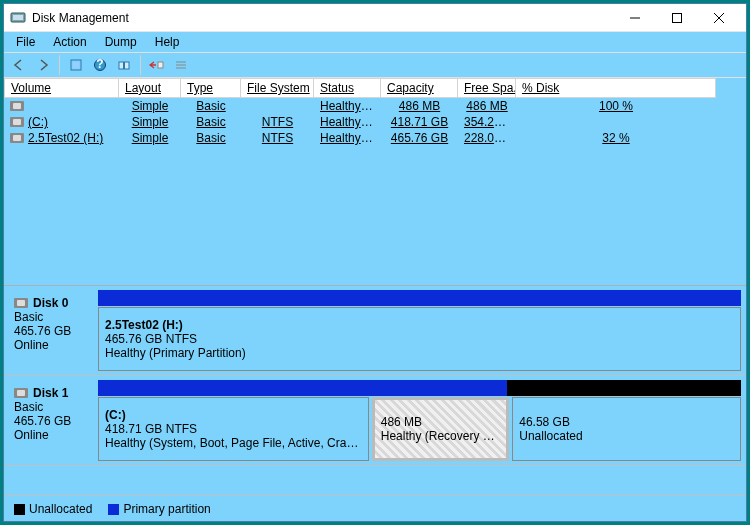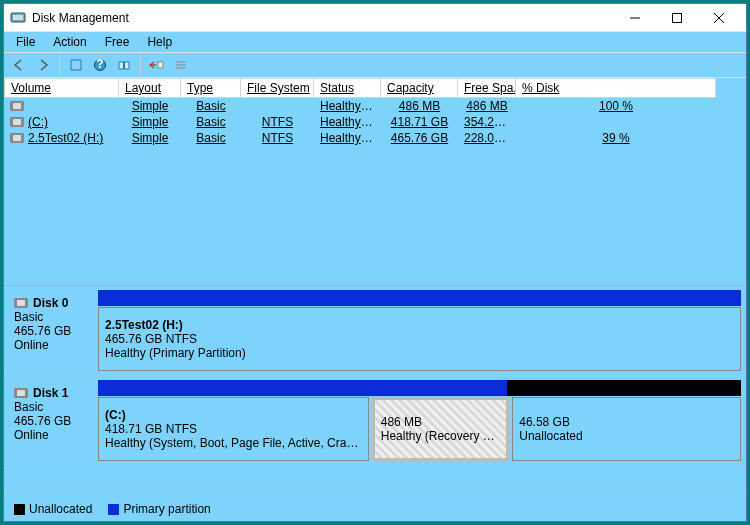--- a/index.html
+++ b/index.html
@@ -67,21 +67,21 @@
         <svg width="10" height="10">
           <line x1="0" y1="0" x2="10" y2="10" stroke="#000"></line>
           <line x1="10" y1="0" x2="0" y2="10" stroke="#000"></line>
         </svg>
       </div>
   </div>
 
   <div class="menubar">
     <span class="mitem">File</span>
     <span class="mitem">Action</span>
-    <span class="mitem">Free</span>
+    <span class="mitem">Dump</span>
     <span class="mitem">Help</span>
   </div>
 
   <div class="toolbar">
     <div class="tbtn">
         <svg width="14" height="12">
           <path d="M9 1 L3 6 L9 11" fill="none" stroke="#555" stroke-width="1.5"></path>
         </svg>
       </div>
     <div class="tbtn">
@@ -165,21 +165,21 @@
           <div class="cell first" style="width: 115px;">
             <span class="dicon"></span>
             <span>2.5Test02 (H:)</span>
           </div>
           <div class="cell" style="width: 62px;">Simple</div>
           <div class="cell" style="width: 60px;">Basic</div>
           <div class="cell" style="width: 73px;">NTFS</div>
           <div class="cell" style="width: 67px;">Healthy (P...</div>
           <div class="cell" style="width: 77px;">465.76 GB</div>
           <div class="cell" style="width: 58px;">228.02 GB</div>
-          <div class="cell" style="width: 200px;">39 %</div>
+          <div class="cell" style="width: 200px;">32 %</div>
         </div>
       </div>
   </div>
 
   <div class="graphpane" id="graphpane">
       <div class="diskrow">
         <div class="dlabel">
           <div class="dname">
             <span class="dicon"></span>
             <span>Disk 0</span>

